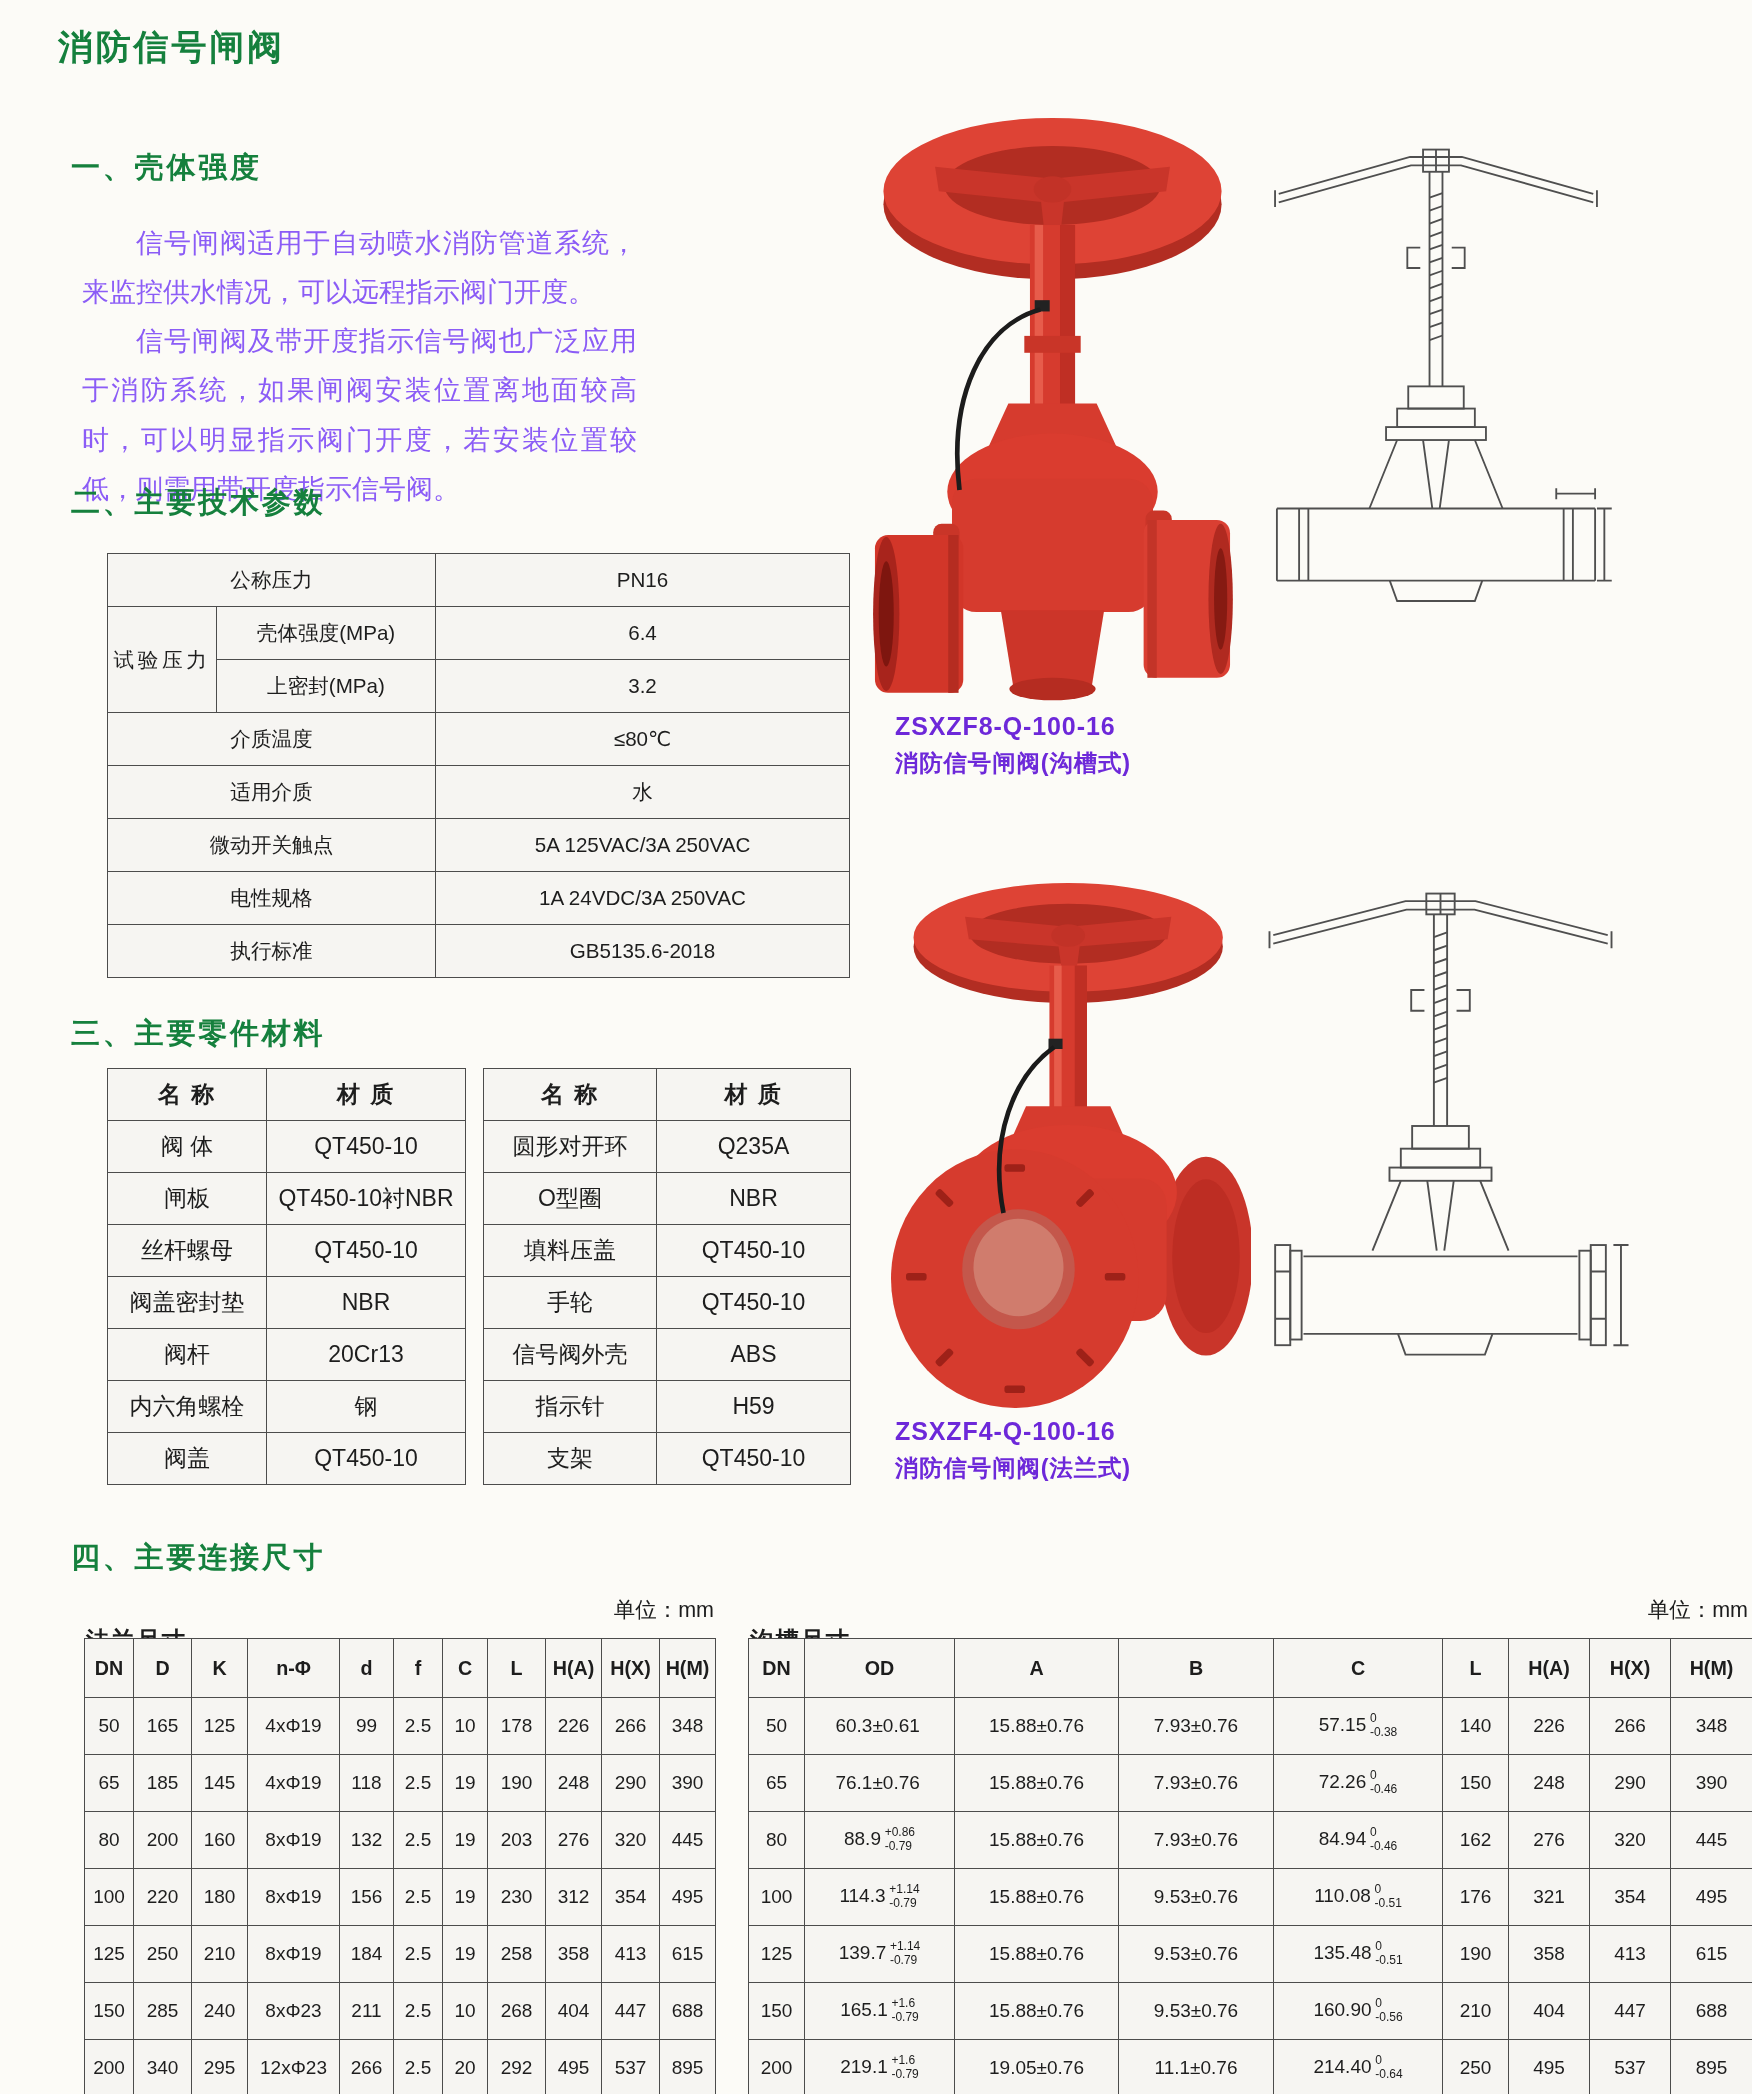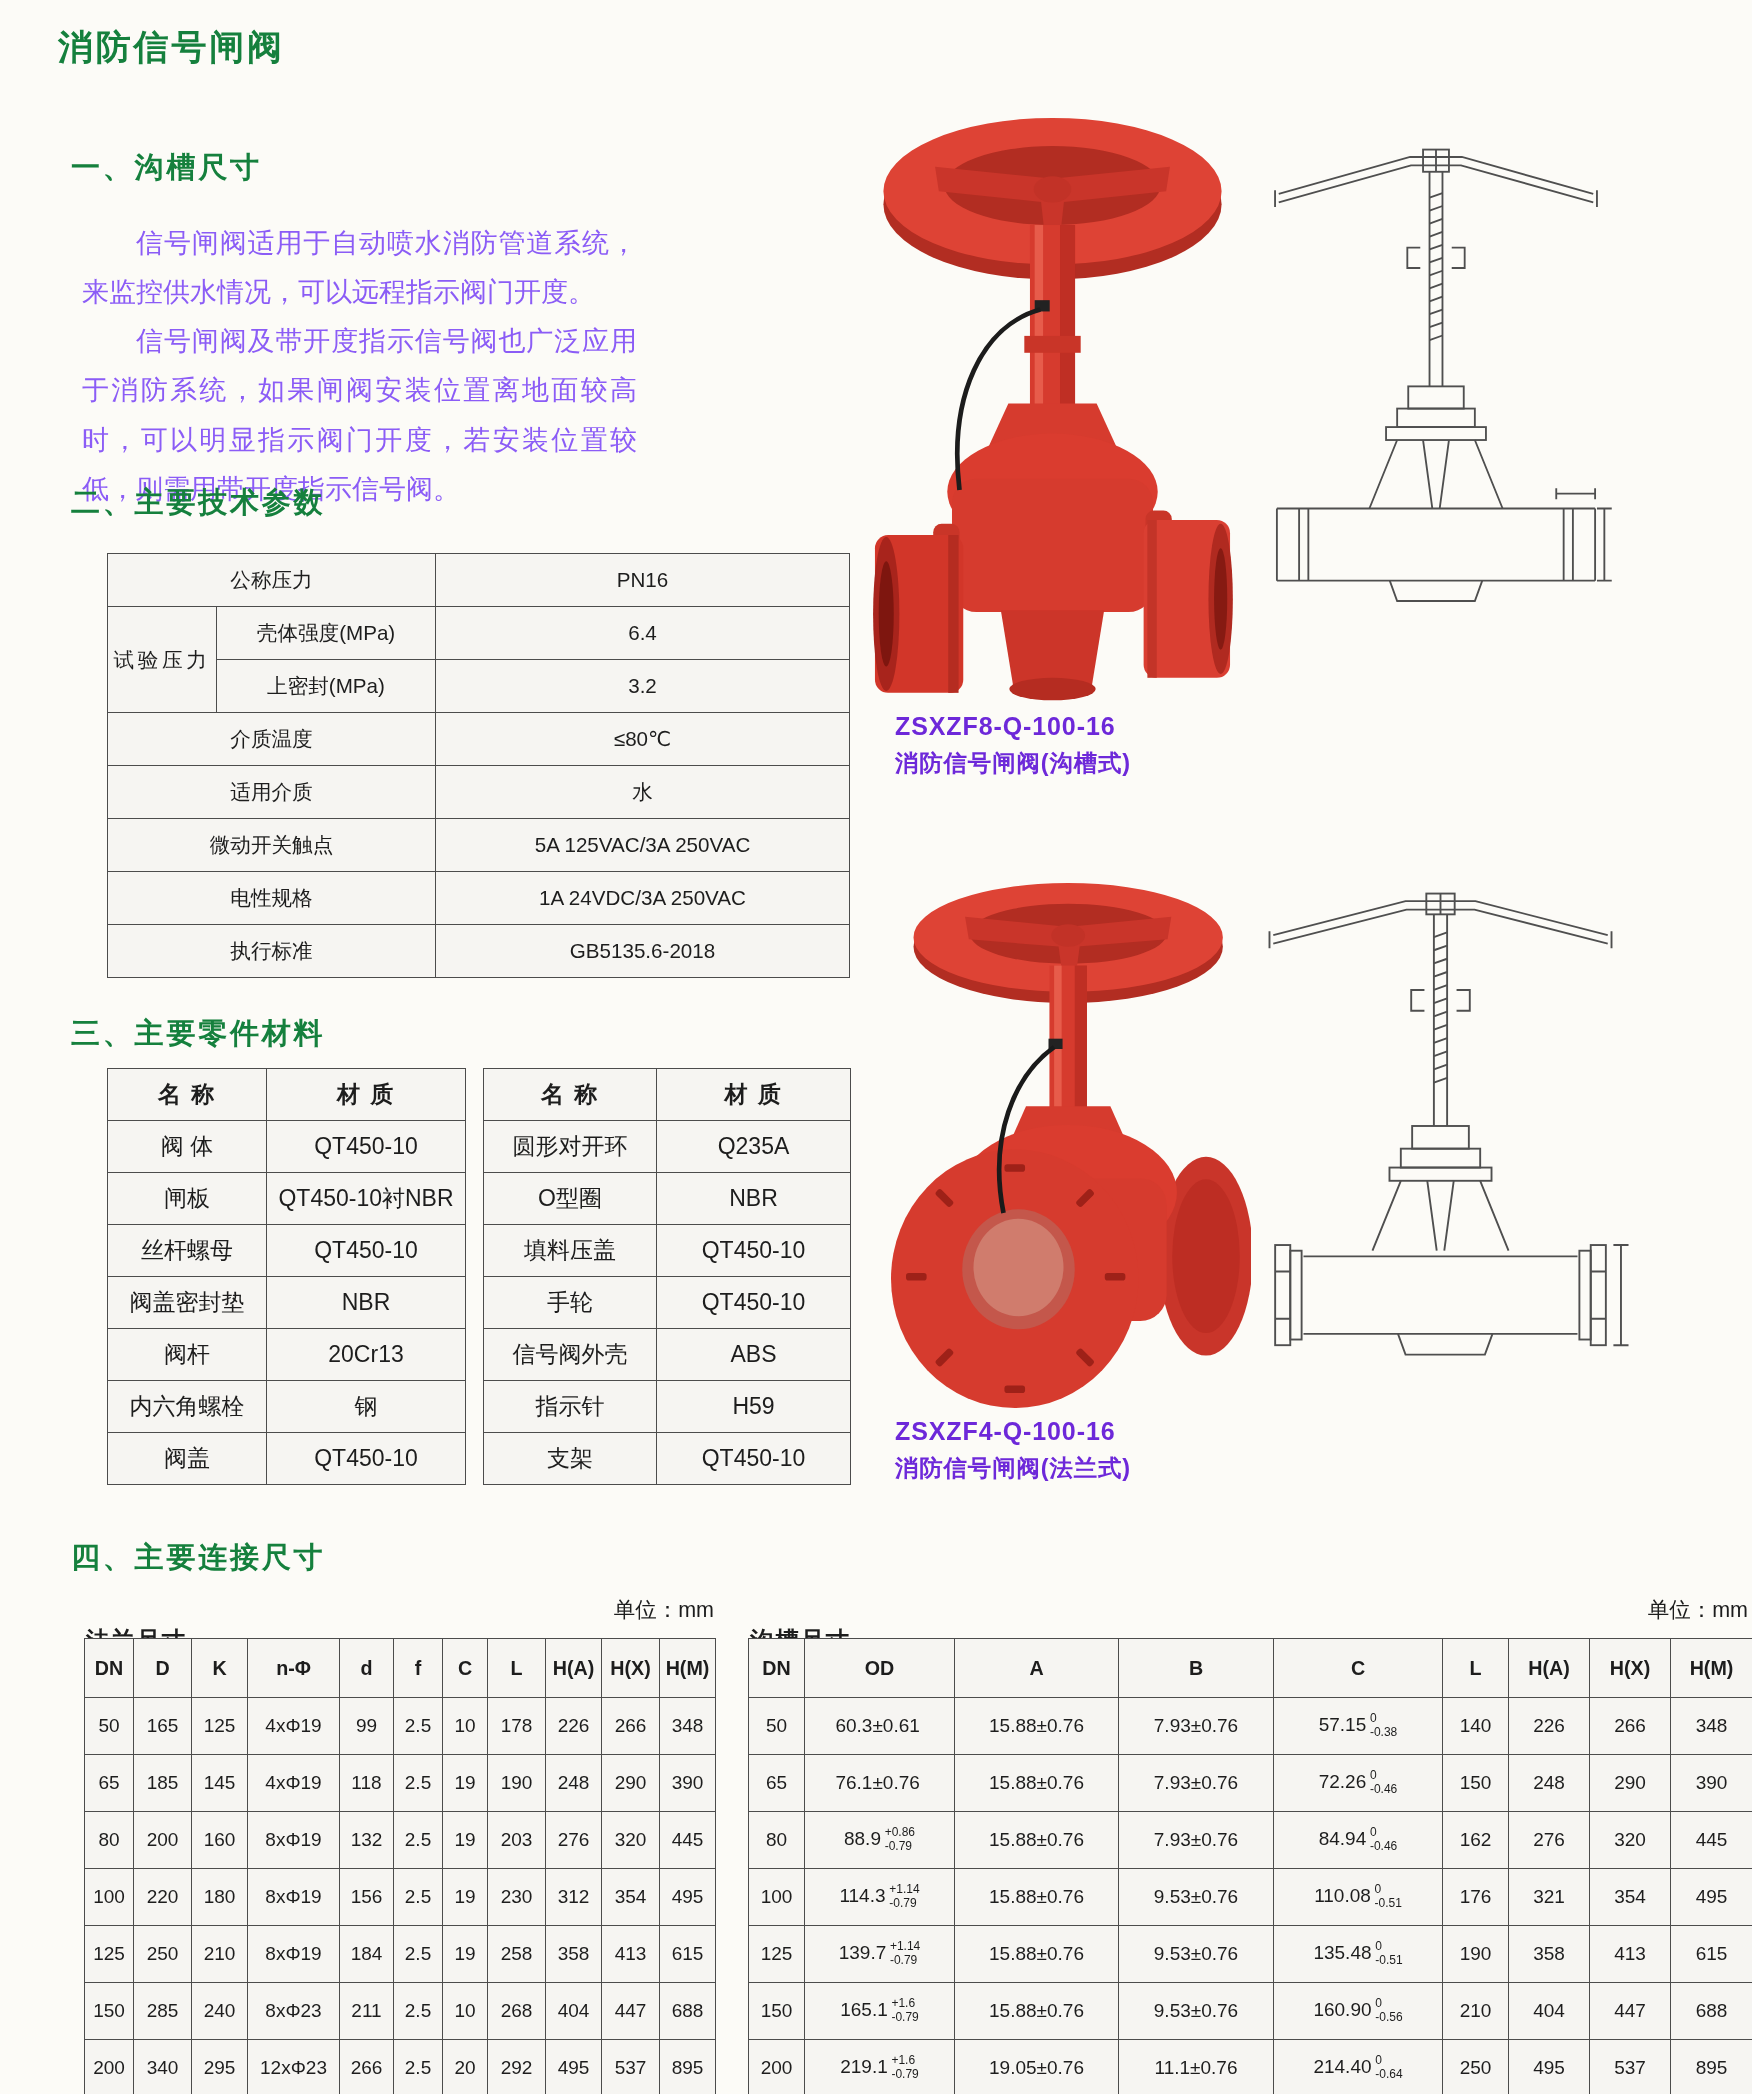--- a/index.html
+++ b/index.html
@@ -28,21 +28,21 @@
   .tol span{display:block;font-size:12px;line-height:1.15;}
   svg{display:block;}
 </style>
 </head>
 <body>
 
 <div class="page">
 
   <div class="h-green title" style="left:58px;top:24px;">消防信号闸阀</div>
 
-  <div class="h-green sec" style="left:71px;top:148px;">一、沟槽尺寸</div>
+  <div class="h-green sec" style="left:71px;top:148px;">一、壳体强度</div>
   <div class="para" style="left:82px;top:219px;">
     <p>信号闸阀适用于自动喷水消防管道系统，来监控供水情况，可以远程指示阀门开度。</p>
     <p>信号闸阀及带开度指示信号阀也广泛应用于消防系统，如果闸阀安装位置离地面较高时，可以明显指示阀门开度，若安装位置较低，则需用带开度指示信号阀。</p>
   </div>
 
   <div class="h-green sec" style="left:71px;top:483px;">二、主要技术参数</div>
   <table class="tbl tech" style="left:107px;top:553px;width:742px;">
     <colgroup>
         <col style="width:109px">
         <col style="width:219px">

